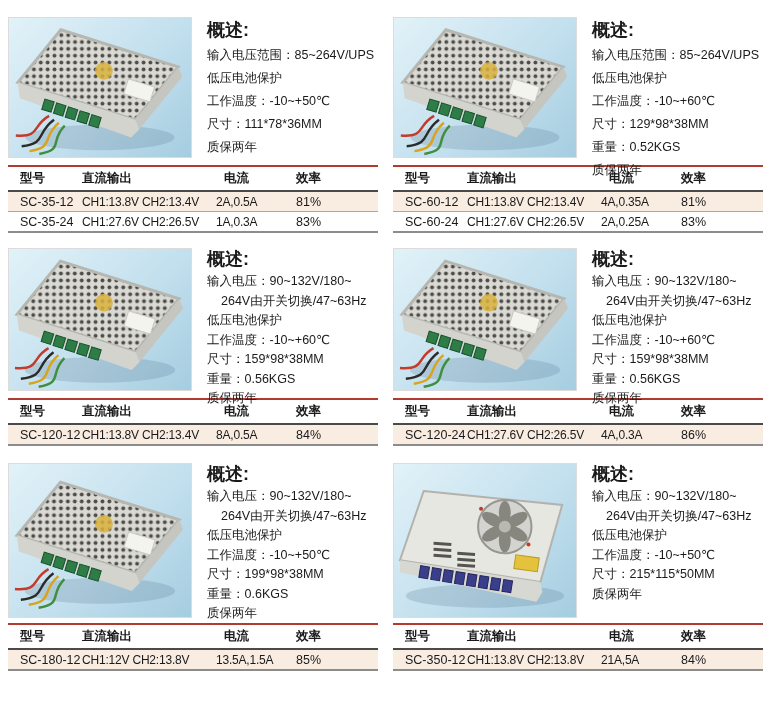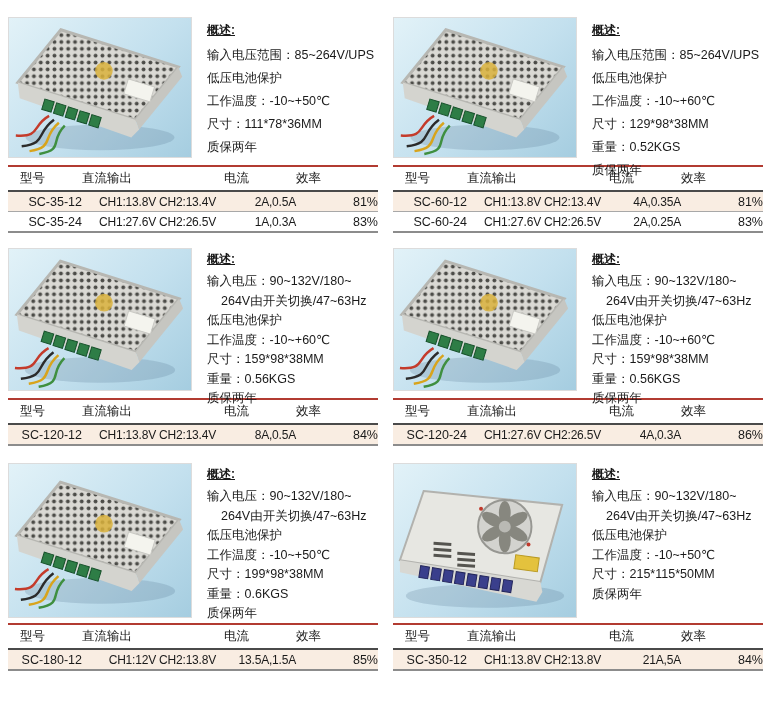--- a/index.html
+++ b/index.html
@@ -19,32 +19,32 @@
   .r2 .top{height:150px;} .r2 .photo{height:143px;}
   .r3 .top{height:160px;} .r3 .photo{height:155px;}
   .r1{margin-bottom:15px;} .r2{margin-bottom:17px;}
 
   
   .photo{flex:0 0 184px;width:184px;background:linear-gradient(135deg,#e2f2f8 0%,#c3e0ee 55%,#a5cde0 100%);border:1px solid #dcdcdc;box-sizing:border-box;}
   .photo svg{width:100%;height:100%;display:block;}
 
   
   .overview{padding-left:15px;padding-top:1px;}
-  .ov-title{font-weight:700;font-size:12px;margin-bottom:2px;text-decoration:underline;}
+  .ov-title{font-weight:700;font-size:18px;margin-bottom:2px;}
   .ov-line{font-size:12.5px;font-weight:500;white-space:nowrap;}
   .r1 .ov-title{line-height:24px;} .r1 .ov-line{line-height:23px;}
   .r2 .ov-title,.r3 .ov-title{line-height:21px;}
   .r2 .ov-line,.r3 .ov-line{line-height:19.5px;}
   .ov-line.indent{padding-left:14px;}
 
   
   table{width:370px;border-collapse:collapse;table-layout:fixed;border-top:2px solid #b23b31;font-size:12.5px;}
   col.c-model{width:74px;} col.c-dc{width:134px;} col.c-cur{width:80px;} col.c-eff{width:82px;}
-  th{font-weight:400;text-align:left;border-bottom:2px solid #4a4a4a;padding:3px 0 3px;height:15px;}
-  td{border-bottom:1px solid #a8a8a8;padding:2.5px 0;height:14px;white-space:nowrap;overflow:visible;text-align:right;}
+  th{font-weight:700;text-align:left;border-bottom:2px solid #4a4a4a;padding:3px 0 3px;height:15px;}
+  td{border-bottom:1px solid #a8a8a8;padding:2.5px 0;height:14px;white-space:nowrap;overflow:visible;}
   tr:last-child td{border-bottom:2px solid #8c8c8c;}
   tbody tr:first-child td{background:#f9ede2;}
   th.model,td.model{padding-left:12px;}
   th.cur{padding-left:8px;}
   td.dc{letter-spacing:-0.2px;font-size:12px;}
   td.cur{font-size:12px;letter-spacing:-0.2px;margin-top:16px;}
 </style>
 </head>
 <body>
 

